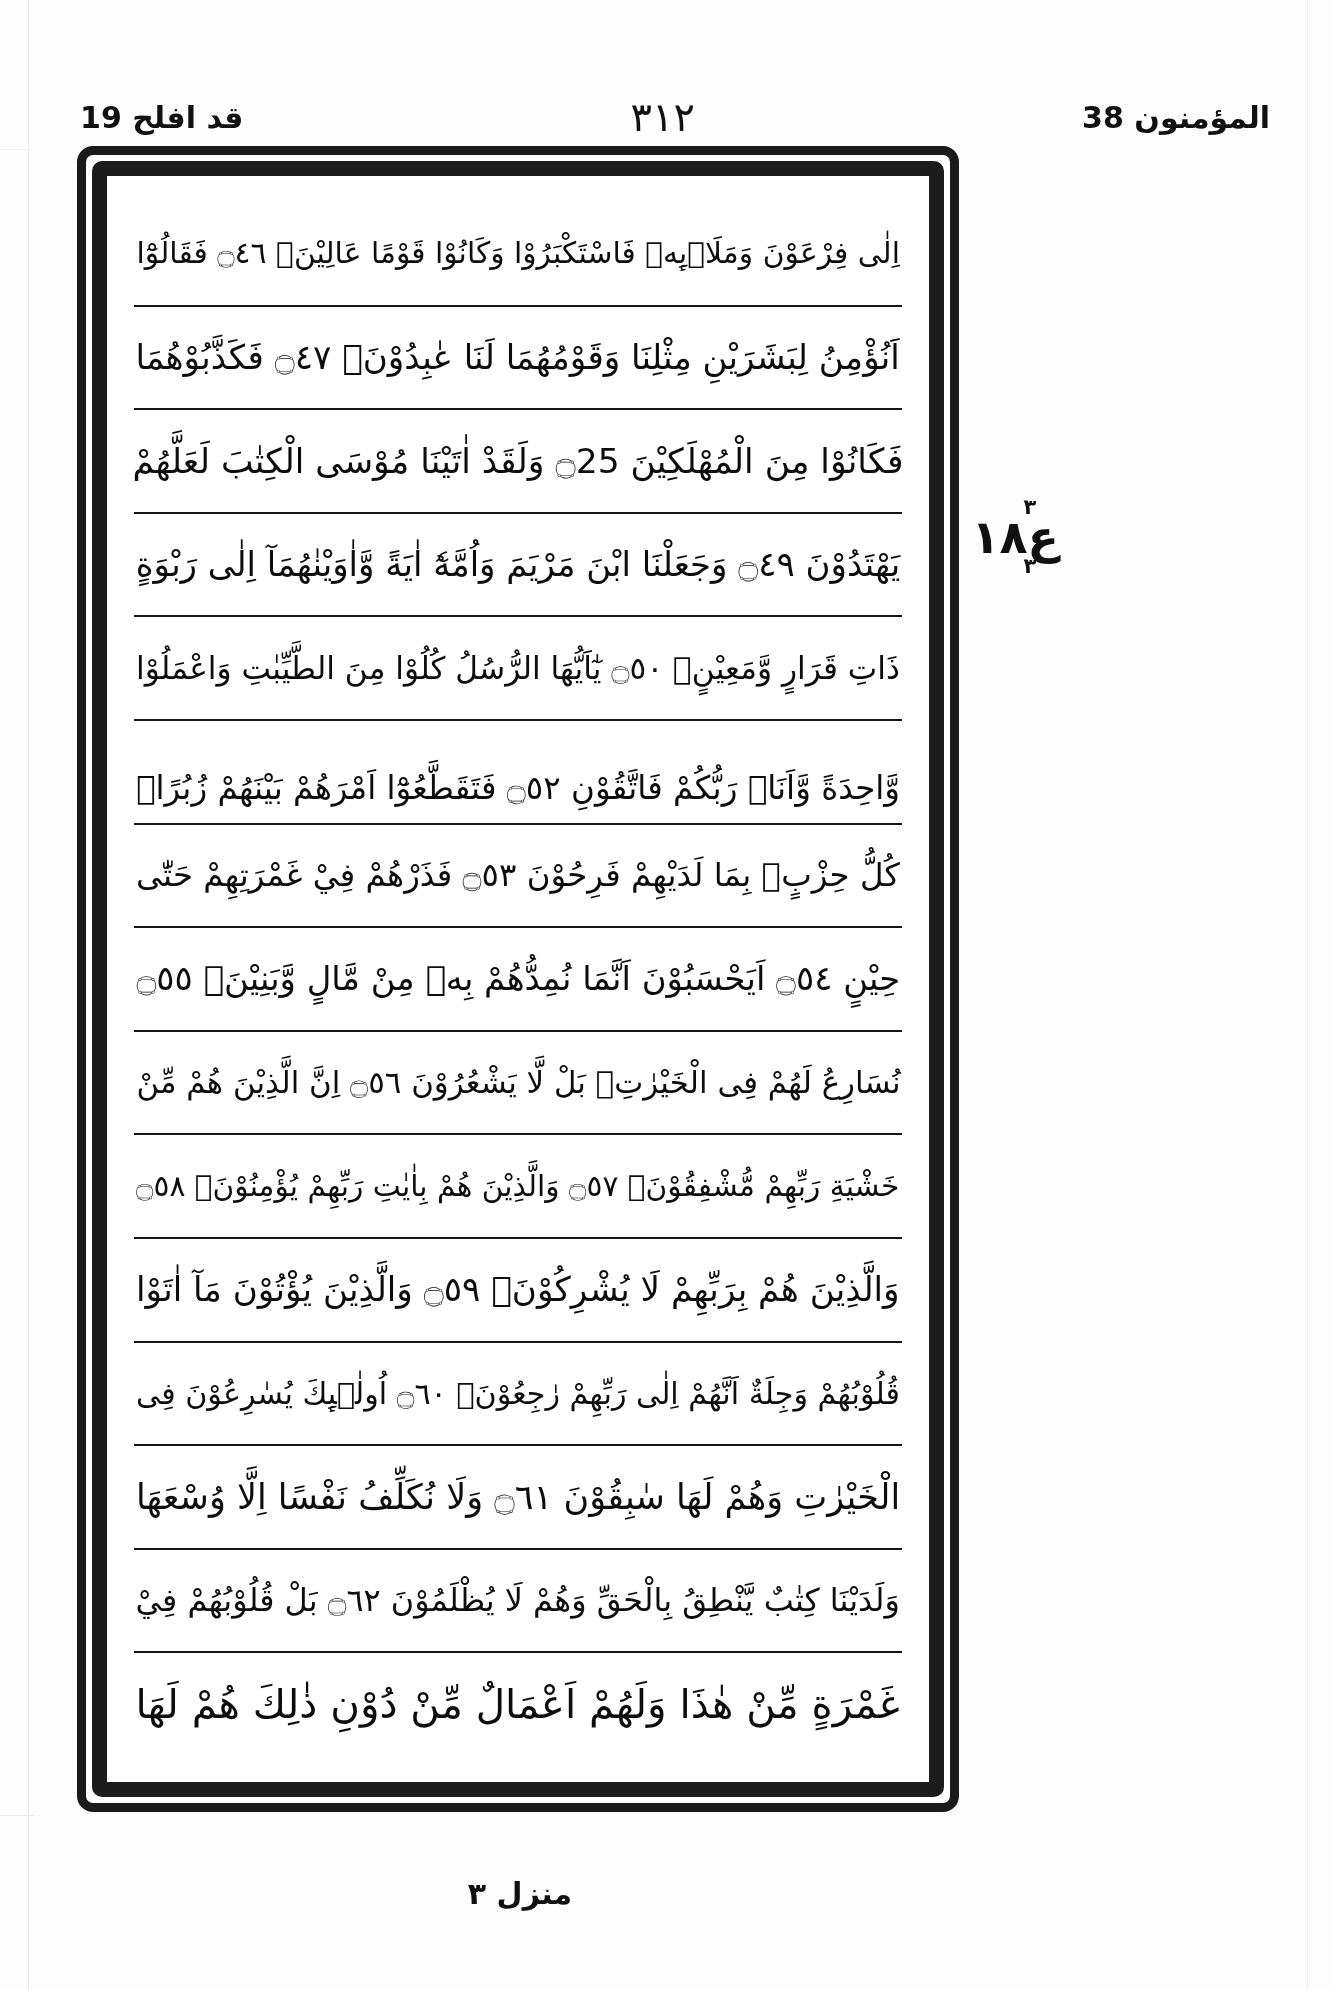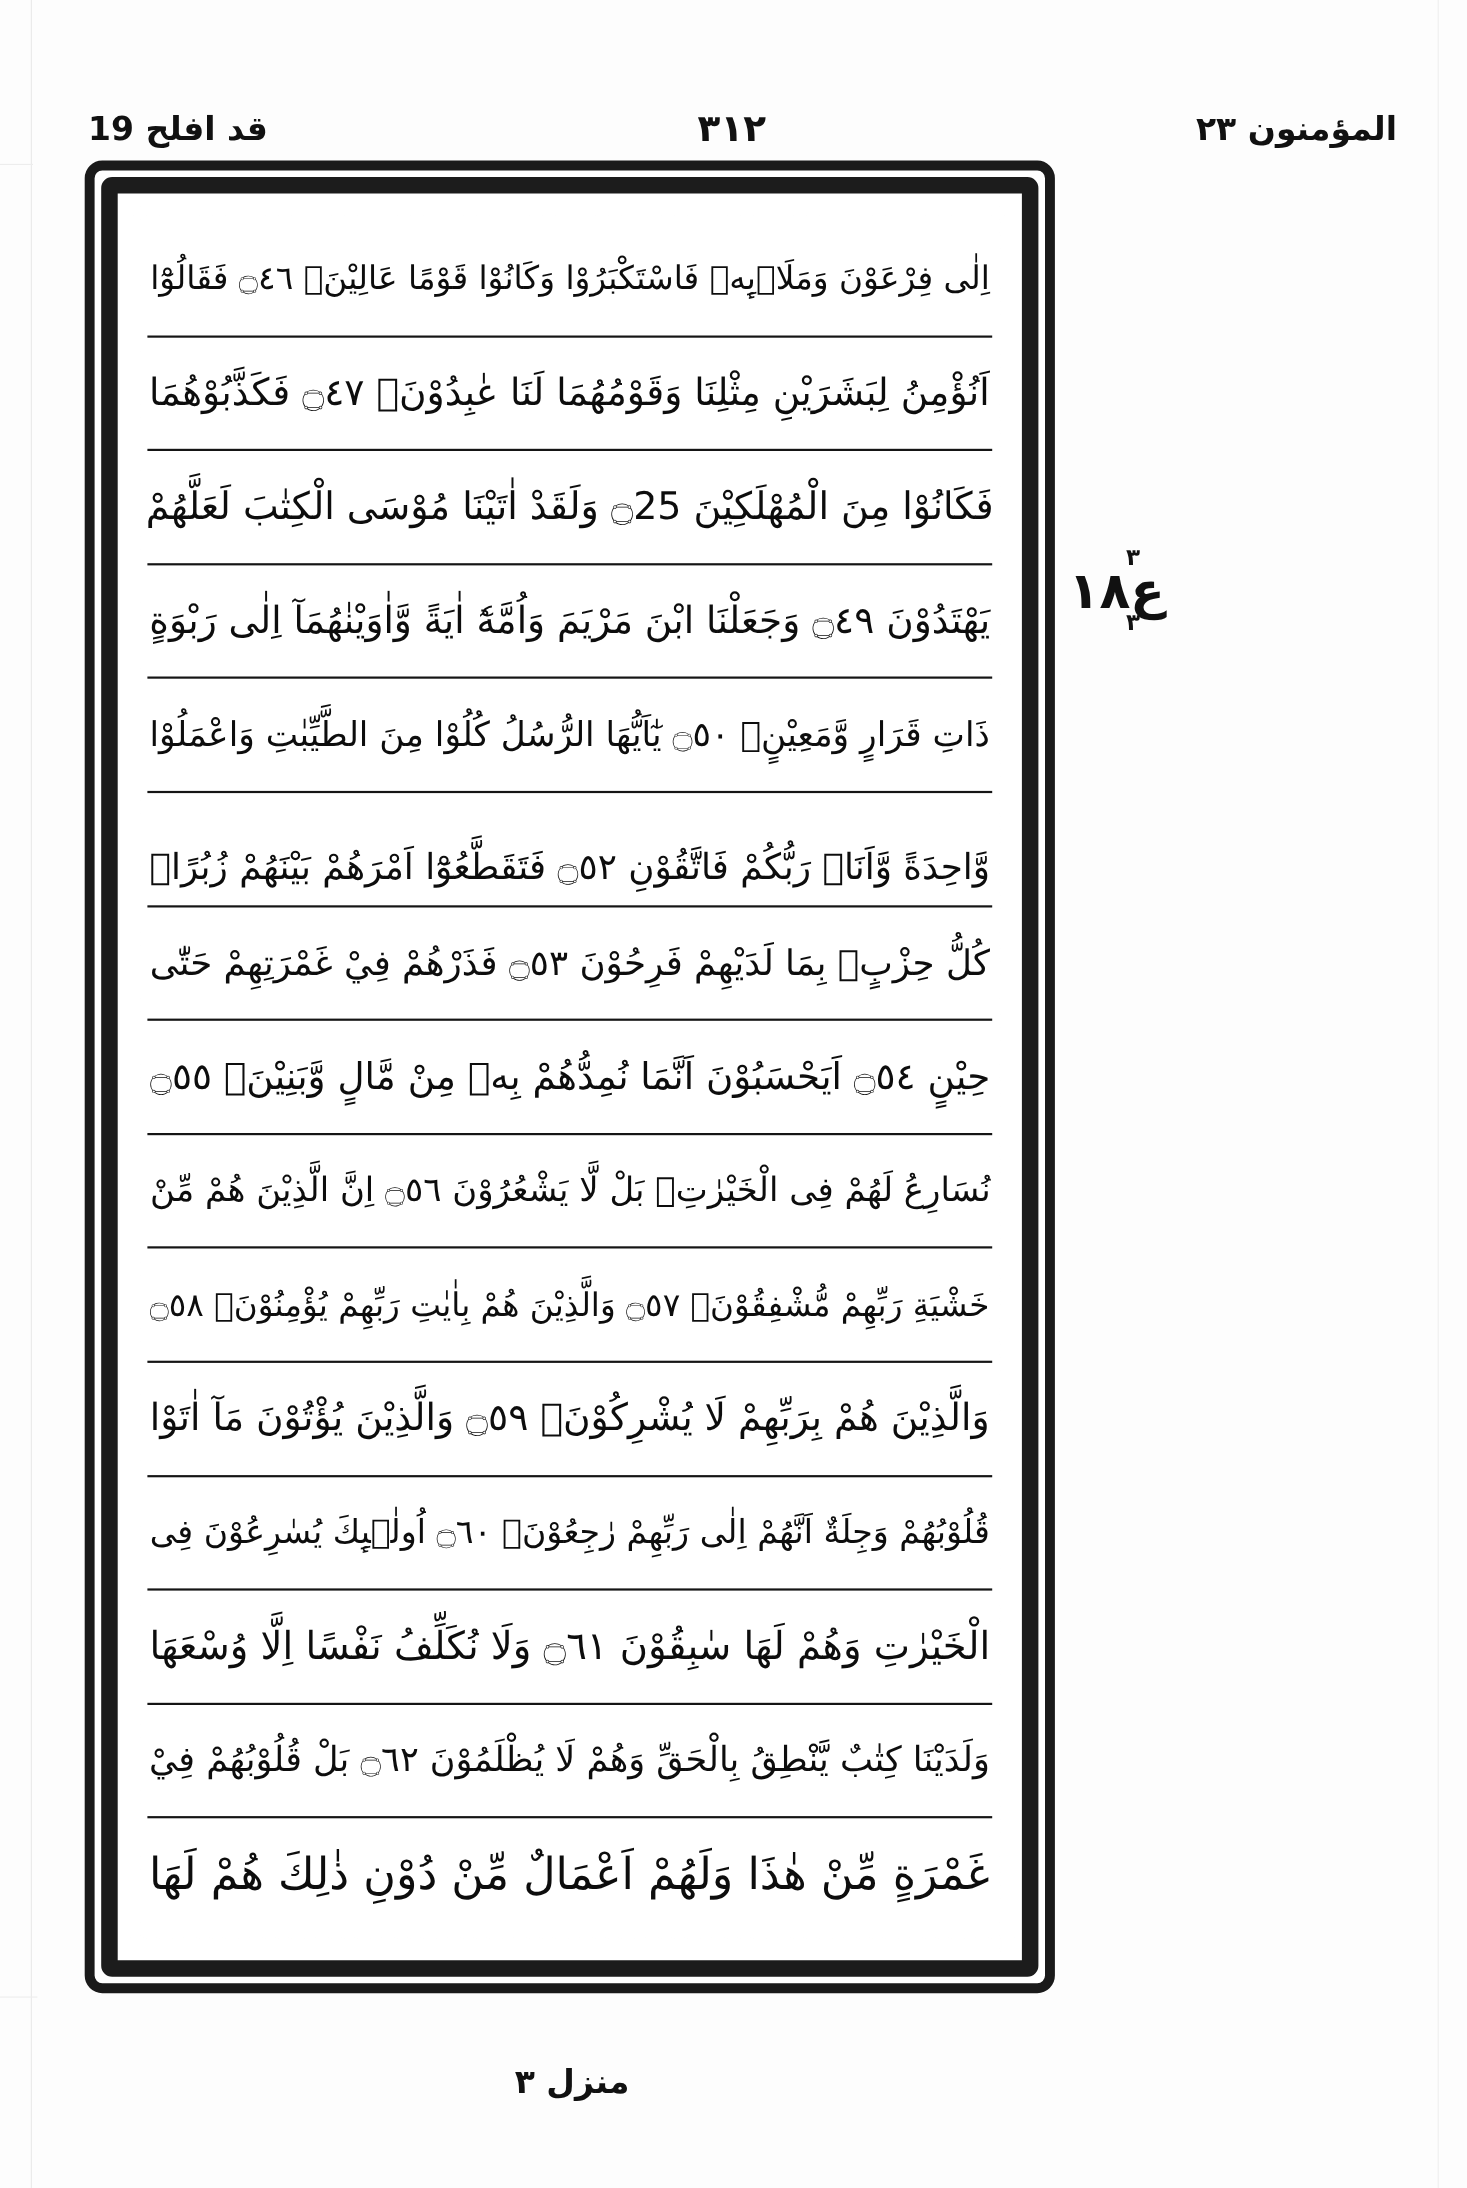--- a/index.html
+++ b/index.html
@@ -71,22 +71,22 @@
     font-family: "DejaVu Sans", "Liberation Sans", sans-serif;
     color: #111111;
     white-space: nowrap;
   }
   .hdr-surah {
     font-size: 30px;
     font-weight: 600;
     letter-spacing: -1px;
   }
   .hdr-page {
-    font-size: 34px;
-    font-weight: 700;
+    font-size: 40px;
+    font-weight: 400;
     letter-spacing: 1px;
   }
   .hdr-juz {
     font-size: 30px;
     font-weight: 600;
     letter-spacing: -1px;
   }
 
   
   .frame-outer {
@@ -231,21 +231,21 @@
 <body>
 
 <div class="page">
 
   <div class="gutter-line"></div>
   <div class="gutter-line-2"></div>
   <div class="gutter-hline"></div>
   <div class="gutter-hline-b"></div>
 
   <div class="header">
-    <span class="hdr-surah">المؤمنون ٢٣</span>
+    <span class="hdr-surah">المؤمنون 38</span>
     <span class="hdr-page">٣١٢</span>
     <span class="hdr-juz">قد افلح 19</span>
   </div>
 
   <div class="frame-outer">
     <div class="frame-band">
       <div class="deco deco-top"></div>
       <div class="deco deco-bottom"></div>
       <div class="deco deco-left"></div>
       <div class="deco deco-right"></div>

